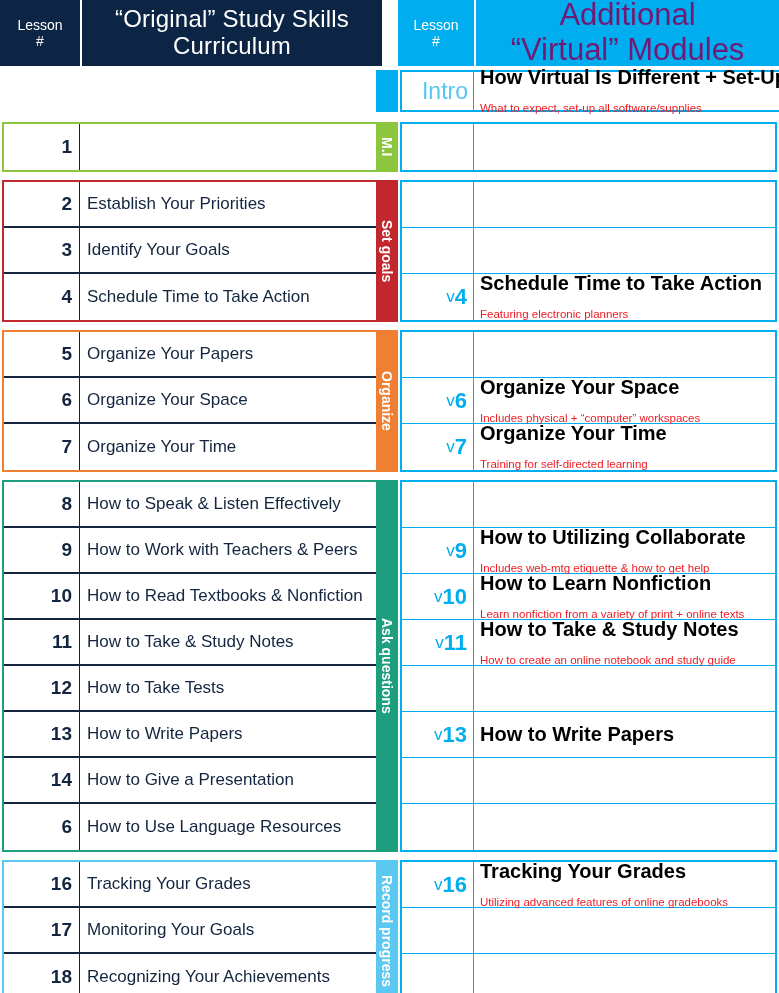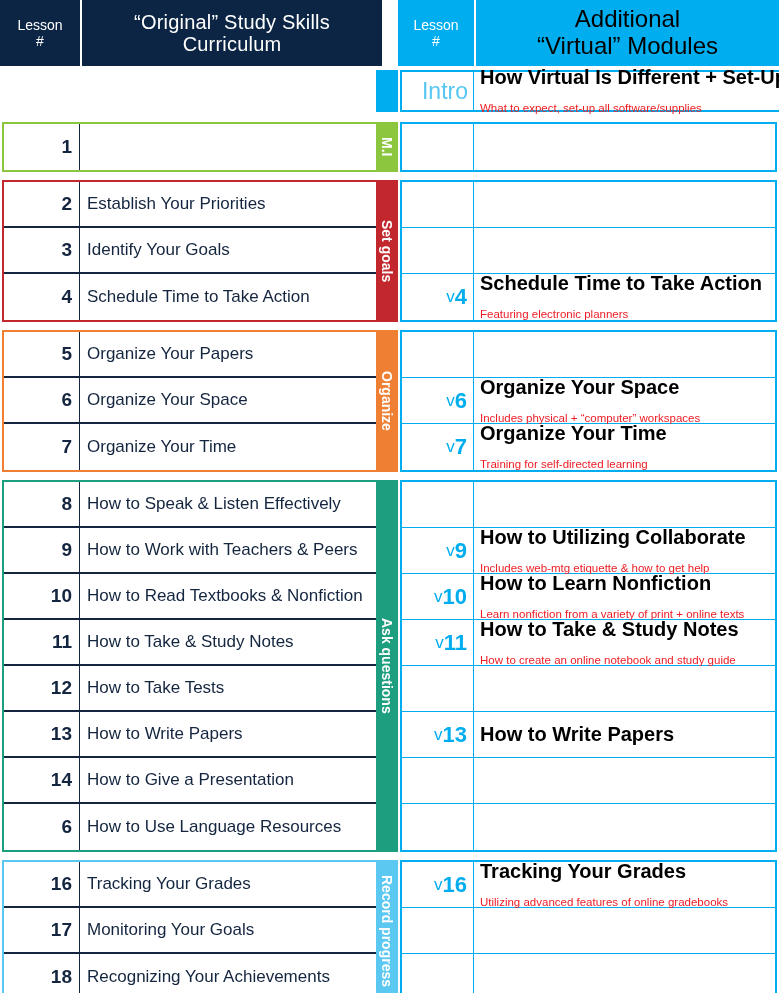--- a/index.html
+++ b/index.html
@@ -16,35 +16,35 @@
     position:absolute;left:0;top:0;width:382px;height:66px;
     background:#0d2544;display:flex;align-items:stretch;
   }
   .hdr-left-num{
     width:80px;display:flex;align-items:center;justify-content:center;
     color:#ffffff;font-size:14px;line-height:1.15;text-align:center;
     border-right:2px solid #ffffff;
   }
   .hdr-left-title{
     flex:1;display:flex;align-items:center;justify-content:center;
-    color:#ffffff;font-size:20px;line-height:1.12;text-align:center;
+    color:#ffffff;font-size:24px;line-height:1.12;text-align:center;
     letter-spacing:.2px;padding:0 6px;
   }
   .hdr-right{
     position:absolute;left:398px;top:0;width:381px;height:66px;
     background:#00aeef;display:flex;align-items:stretch;
   }
   .hdr-right-num{
     width:76px;display:flex;align-items:center;justify-content:center;
     color:#ffffff;font-size:14px;line-height:1.15;text-align:center;
     border-right:2px solid #ffffff;
   }
   .hdr-right-title{
     flex:1;display:flex;align-items:center;justify-content:center;
-    color:#000000;font-size:24px;line-height:1.12;text-align:center;
+    color:#701a75;font-size:31px;line-height:1.12;text-align:center;
     padding:8px 6px;
   }
 
   
   .grp{
     position:absolute;left:2px;width:394px;box-sizing:border-box;
     border:2px solid #000;background:#fff;
   }
   .grp .rows{position:relative;}
   .lrow{

